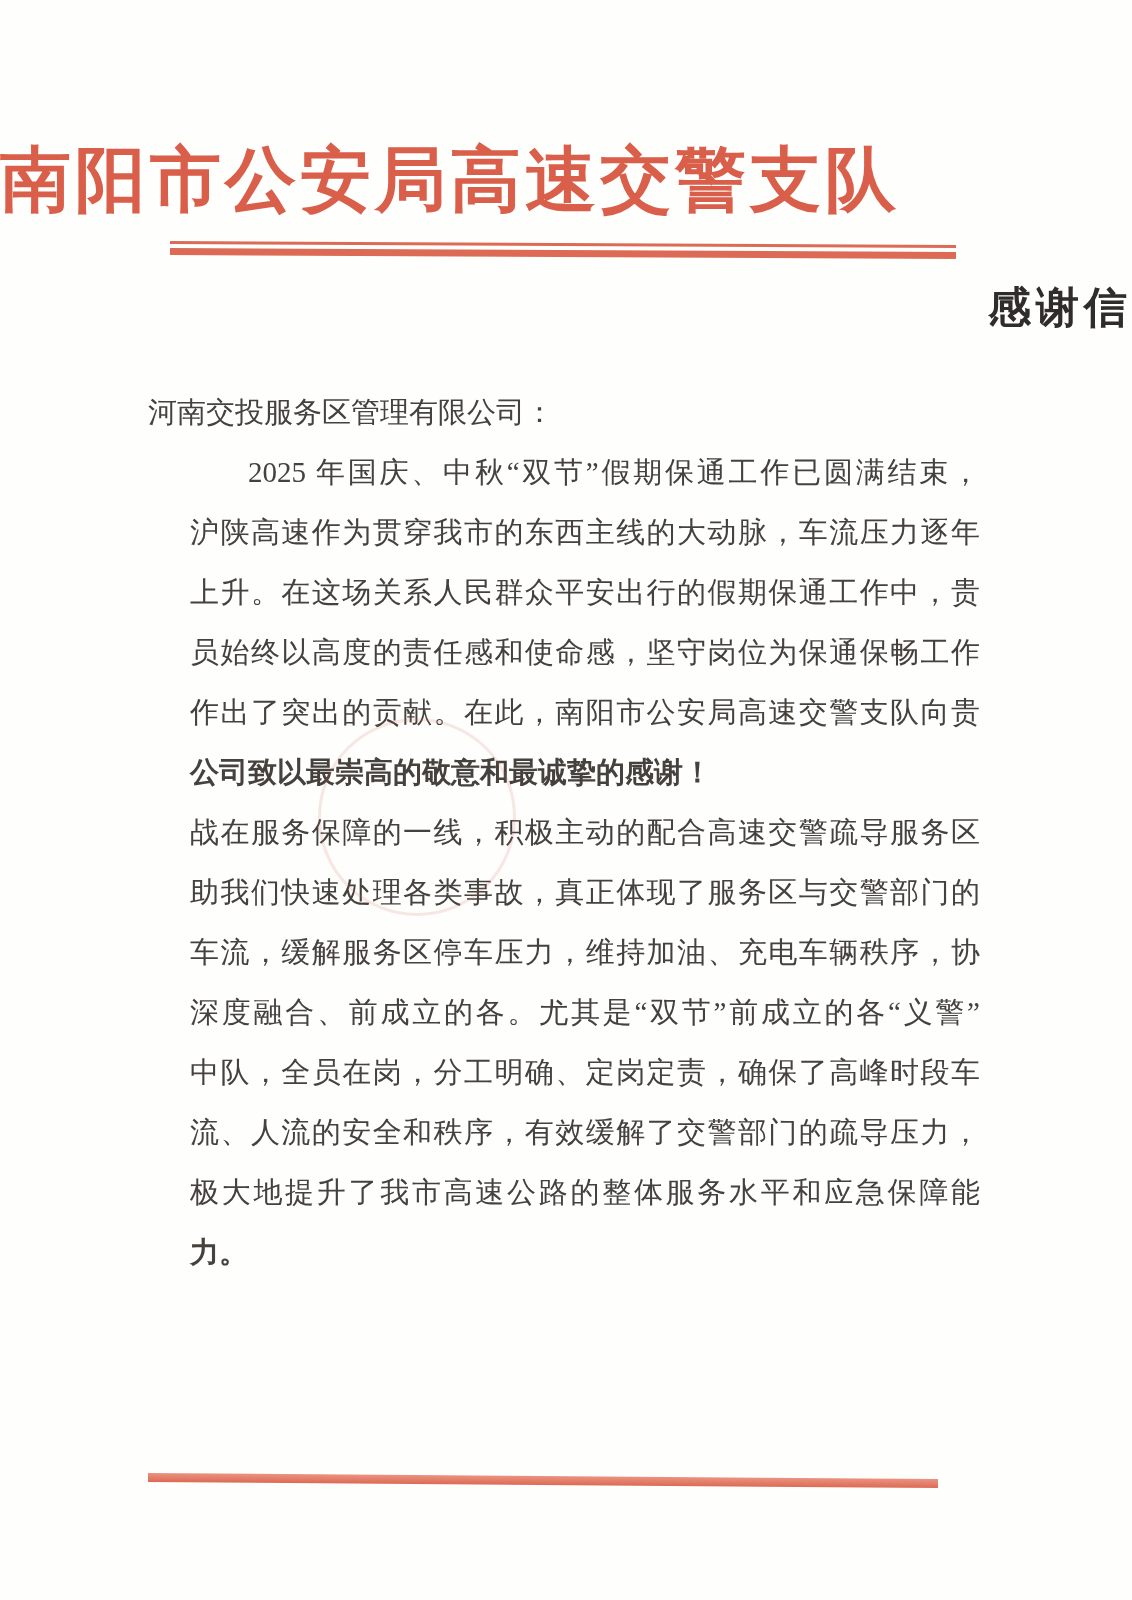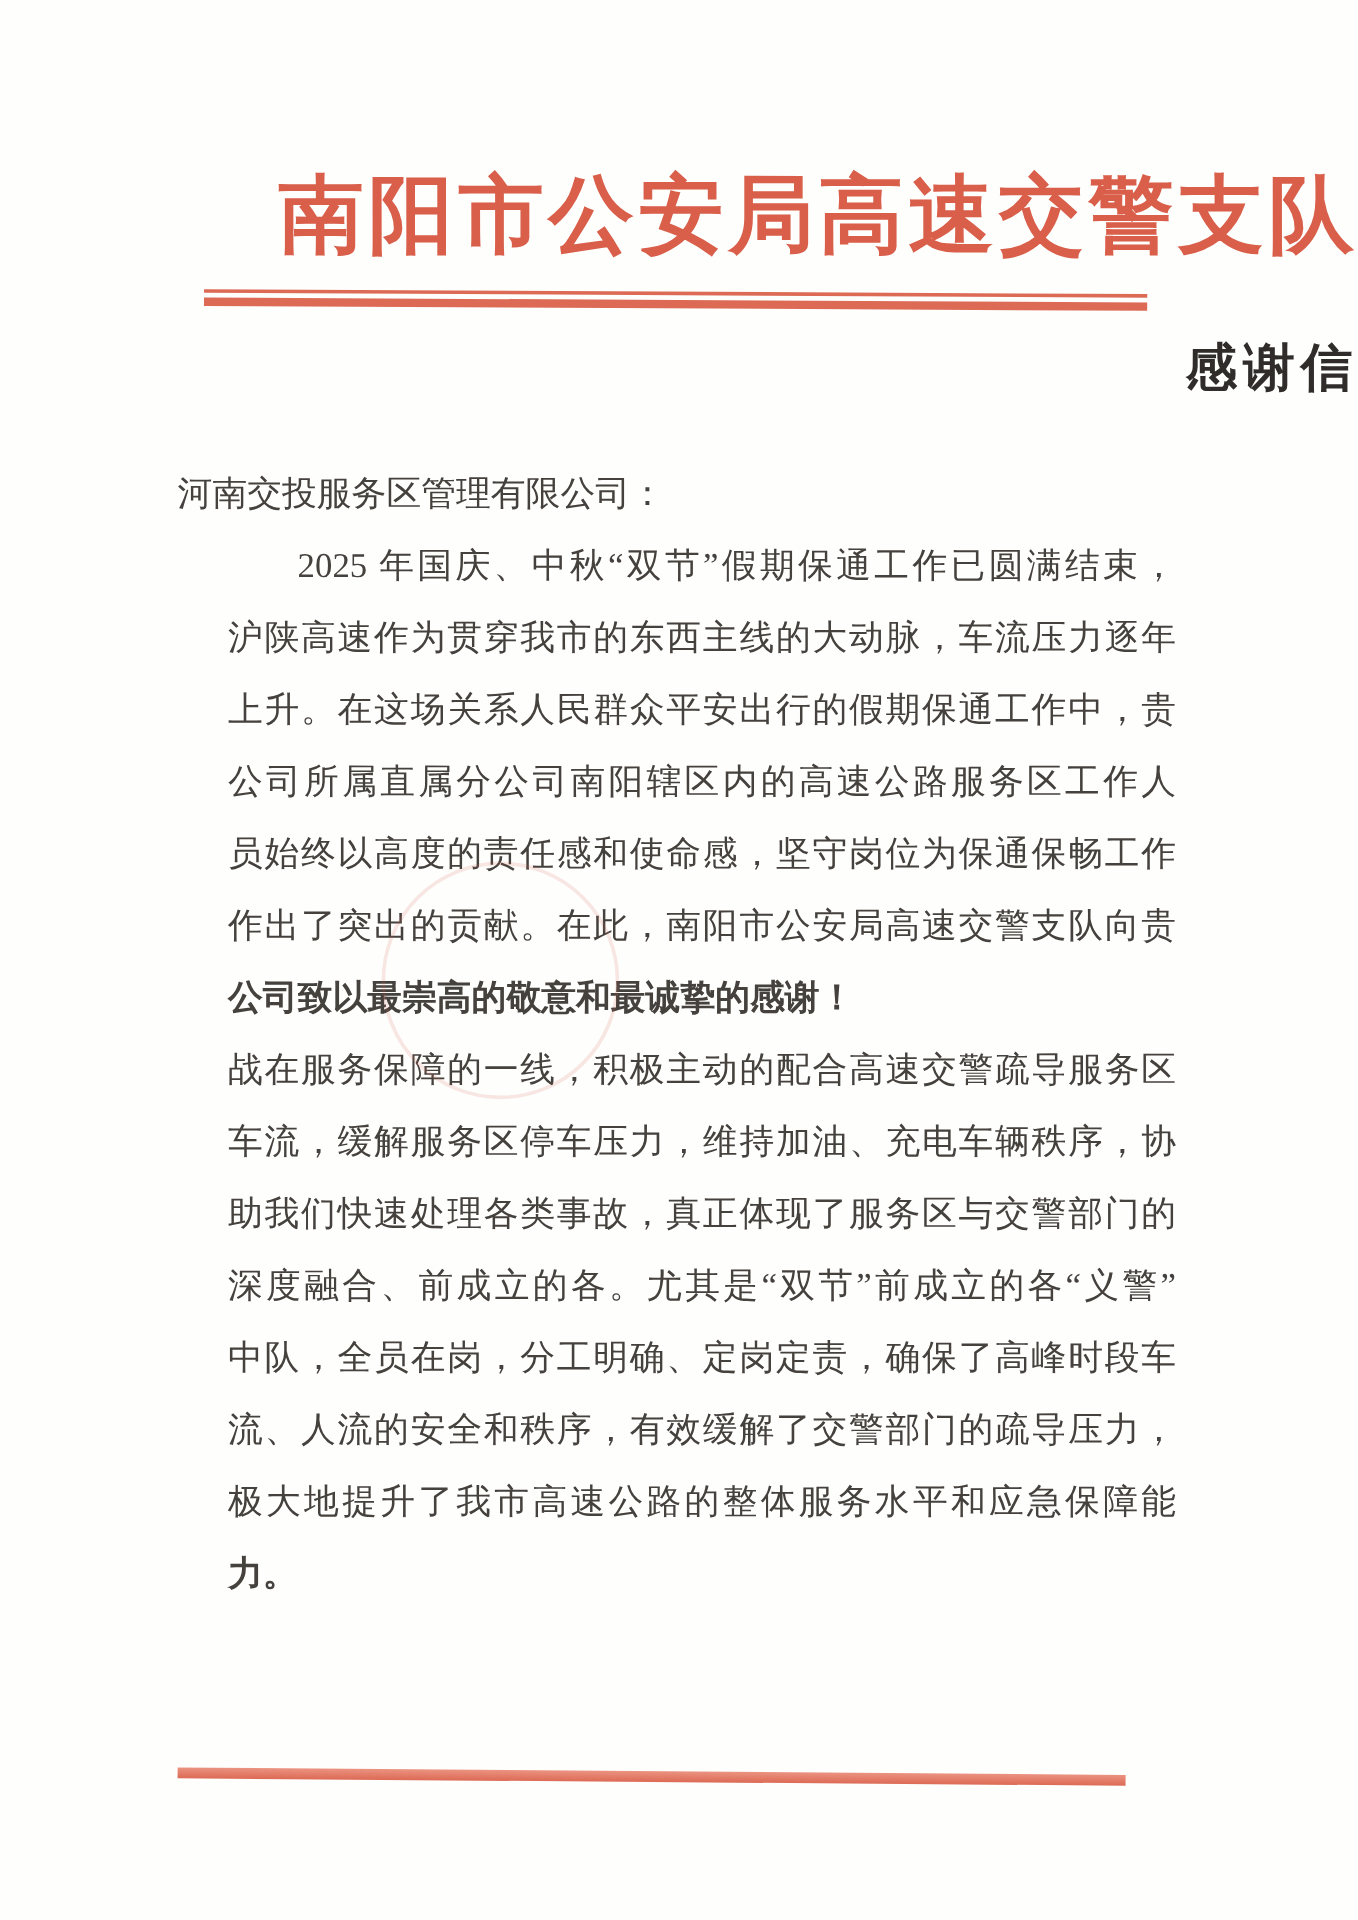--- a/index.html
+++ b/index.html
@@ -14,21 +14,21 @@
     background: #fefefd;
     overflow: hidden;
     font-family: "Liberation Serif", serif;
   }
   
   .letterhead {
     position: absolute;
     top: 138px;
     left: 0;
     width: 100%;
-    text-align: right;
+    text-align: left;
     font-size: 71px;
     font-weight: bold;
     letter-spacing: 4px;
     color: var(--accent, #d95f4a);
     white-space: nowrap;
     line-height: 1.2;
   }
   .head-rule {
     position: absolute;
     top: 243px;
@@ -122,29 +122,28 @@
 
   <div class="doc-title">感谢信</div>
 
   <div class="body-block">
     <div class="salutation">河南交投服务区管理有限公司：</div>
     <div id="paragraphs">
         <div class="para">
           <div class="line indent">2025 年国庆、中秋“双节”假期保通工作已圆满结束，</div>
           <div class="line">沪陕高速作为贯穿我市的东西主线的大动脉，车流压力逐年</div>
           <div class="line">上升。在这场关系人民群众平安出行的假期保通工作中，贵</div>
-          <div class="line">公司所属直属分公司南阳辖区内的高速公路服务区工作人</div>
           <div class="line">员始终以高度的责任感和使命感，坚守岗位为保通保畅工作</div>
           <div class="line">作出了突出的贡献。在此，南阳市公安局高速交警支队向贵</div>
           <div class="line noj">公司致以最崇高的敬意和最诚挚的感谢！</div>
         </div>
         <div class="para">
           <div class="line">战在服务保障的一线，积极主动的配合高速交警疏导服务区</div>
+          <div class="line">助我们快速处理各类事故，真正体现了服务区与交警部门的</div>
           <div class="line">车流，缓解服务区停车压力，维持加油、充电车辆秩序，协</div>
-          <div class="line">助我们快速处理各类事故，真正体现了服务区与交警部门的</div>
           <div class="line">深度融合、前成立的各。尤其是“双节”前成立的各“义警”</div>
           <div class="line">中队，全员在岗，分工明确、定岗定责，确保了高峰时段车</div>
           <div class="line">流、人流的安全和秩序，有效缓解了交警部门的疏导压力，</div>
           <div class="line">极大地提升了我市高速公路的整体服务水平和应急保障能</div>
           <div class="line noj">力。</div>
         </div>
       </div>
   </div>
 
   <div class="stamp-bleed"></div>

